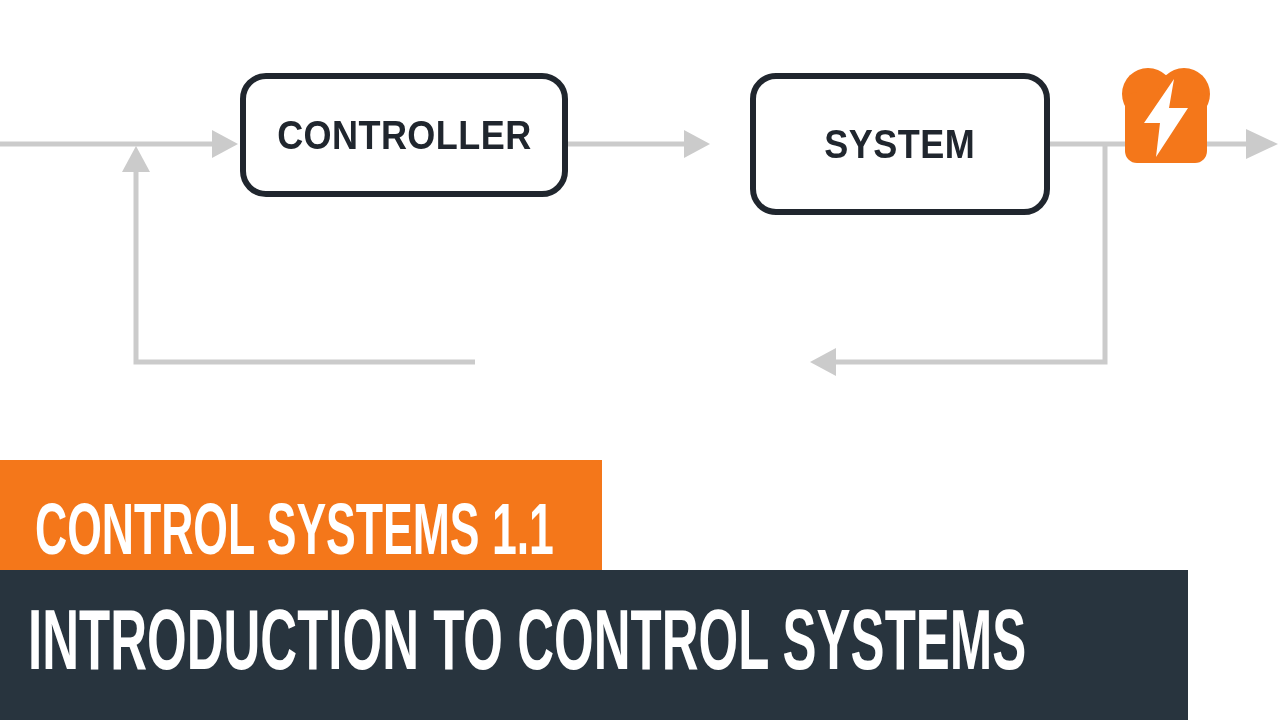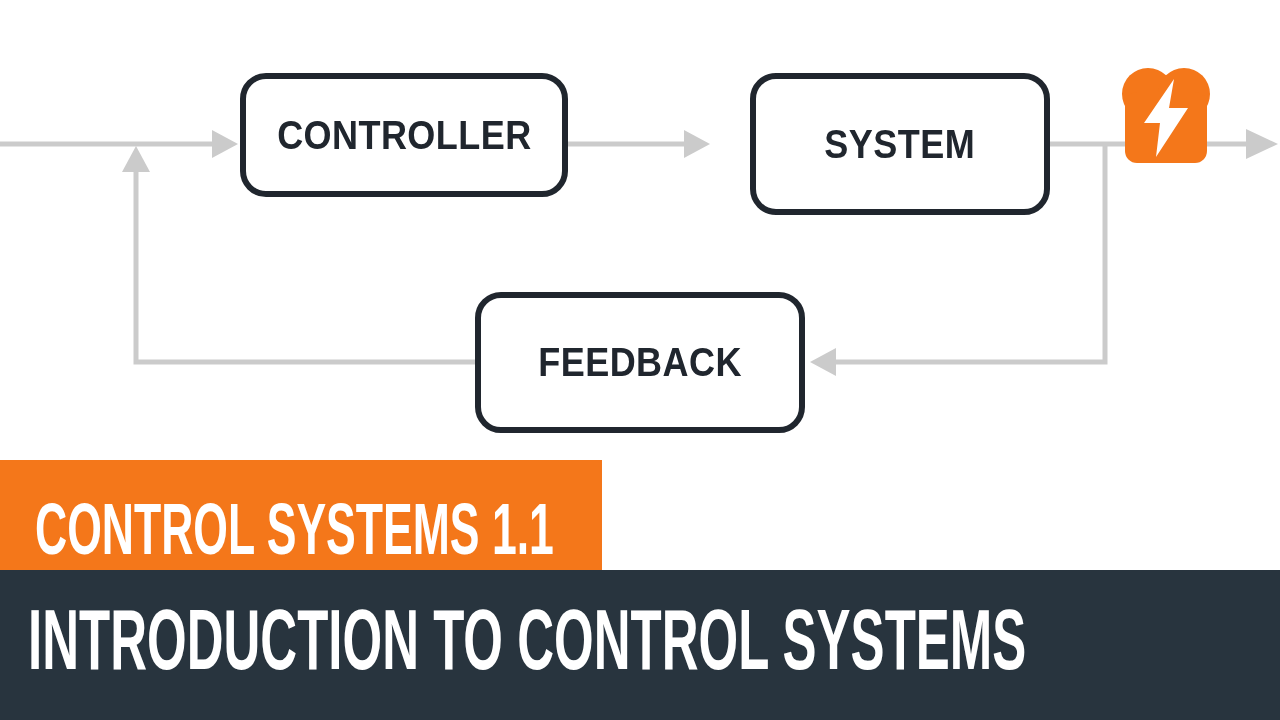--- a/index.html
+++ b/index.html
@@ -68,21 +68,21 @@
     font-weight: bold;
     color: #ffffff;
     white-space: nowrap;
     transform: scaleX(0.61);
     transform-origin: left center;
     margin-left: 35px;
   }
   .banner-title {
     position: absolute;
     left: 0; top: 570px;
-    width: 1280px; height: 150px;
+    width: 1188px; height: 150px;
     background: var(--slate-dark, #28343e);
     display: flex;
     align-items: center;
   }
   .banner-title-text {
     font-size: 85px;
     font-weight: bold;
     color: #ffffff;
     white-space: nowrap;
     transform: scaleX(0.60);
@@ -120,23 +120,20 @@
     </svg>
 
     <div class="box box-controller">
       <span class="box-label">CONTROLLER</span>
     </div>
 
     <div class="box box-system">
       <span class="box-label">SYSTEM</span>
     </div>
 
-    <div class="box box-feedback">
-      <span class="box-label">FEEDBACK</span>
-    </div>
 
   </div>
 
   <div class="banner-series">
     <span class="banner-series-text">CONTROL SYSTEMS 1.1</span>
   </div>
 
   <div class="banner-title">
     <span class="banner-title-text">INTRODUCTION TO CONTROL SYSTEMS</span>
   </div>

